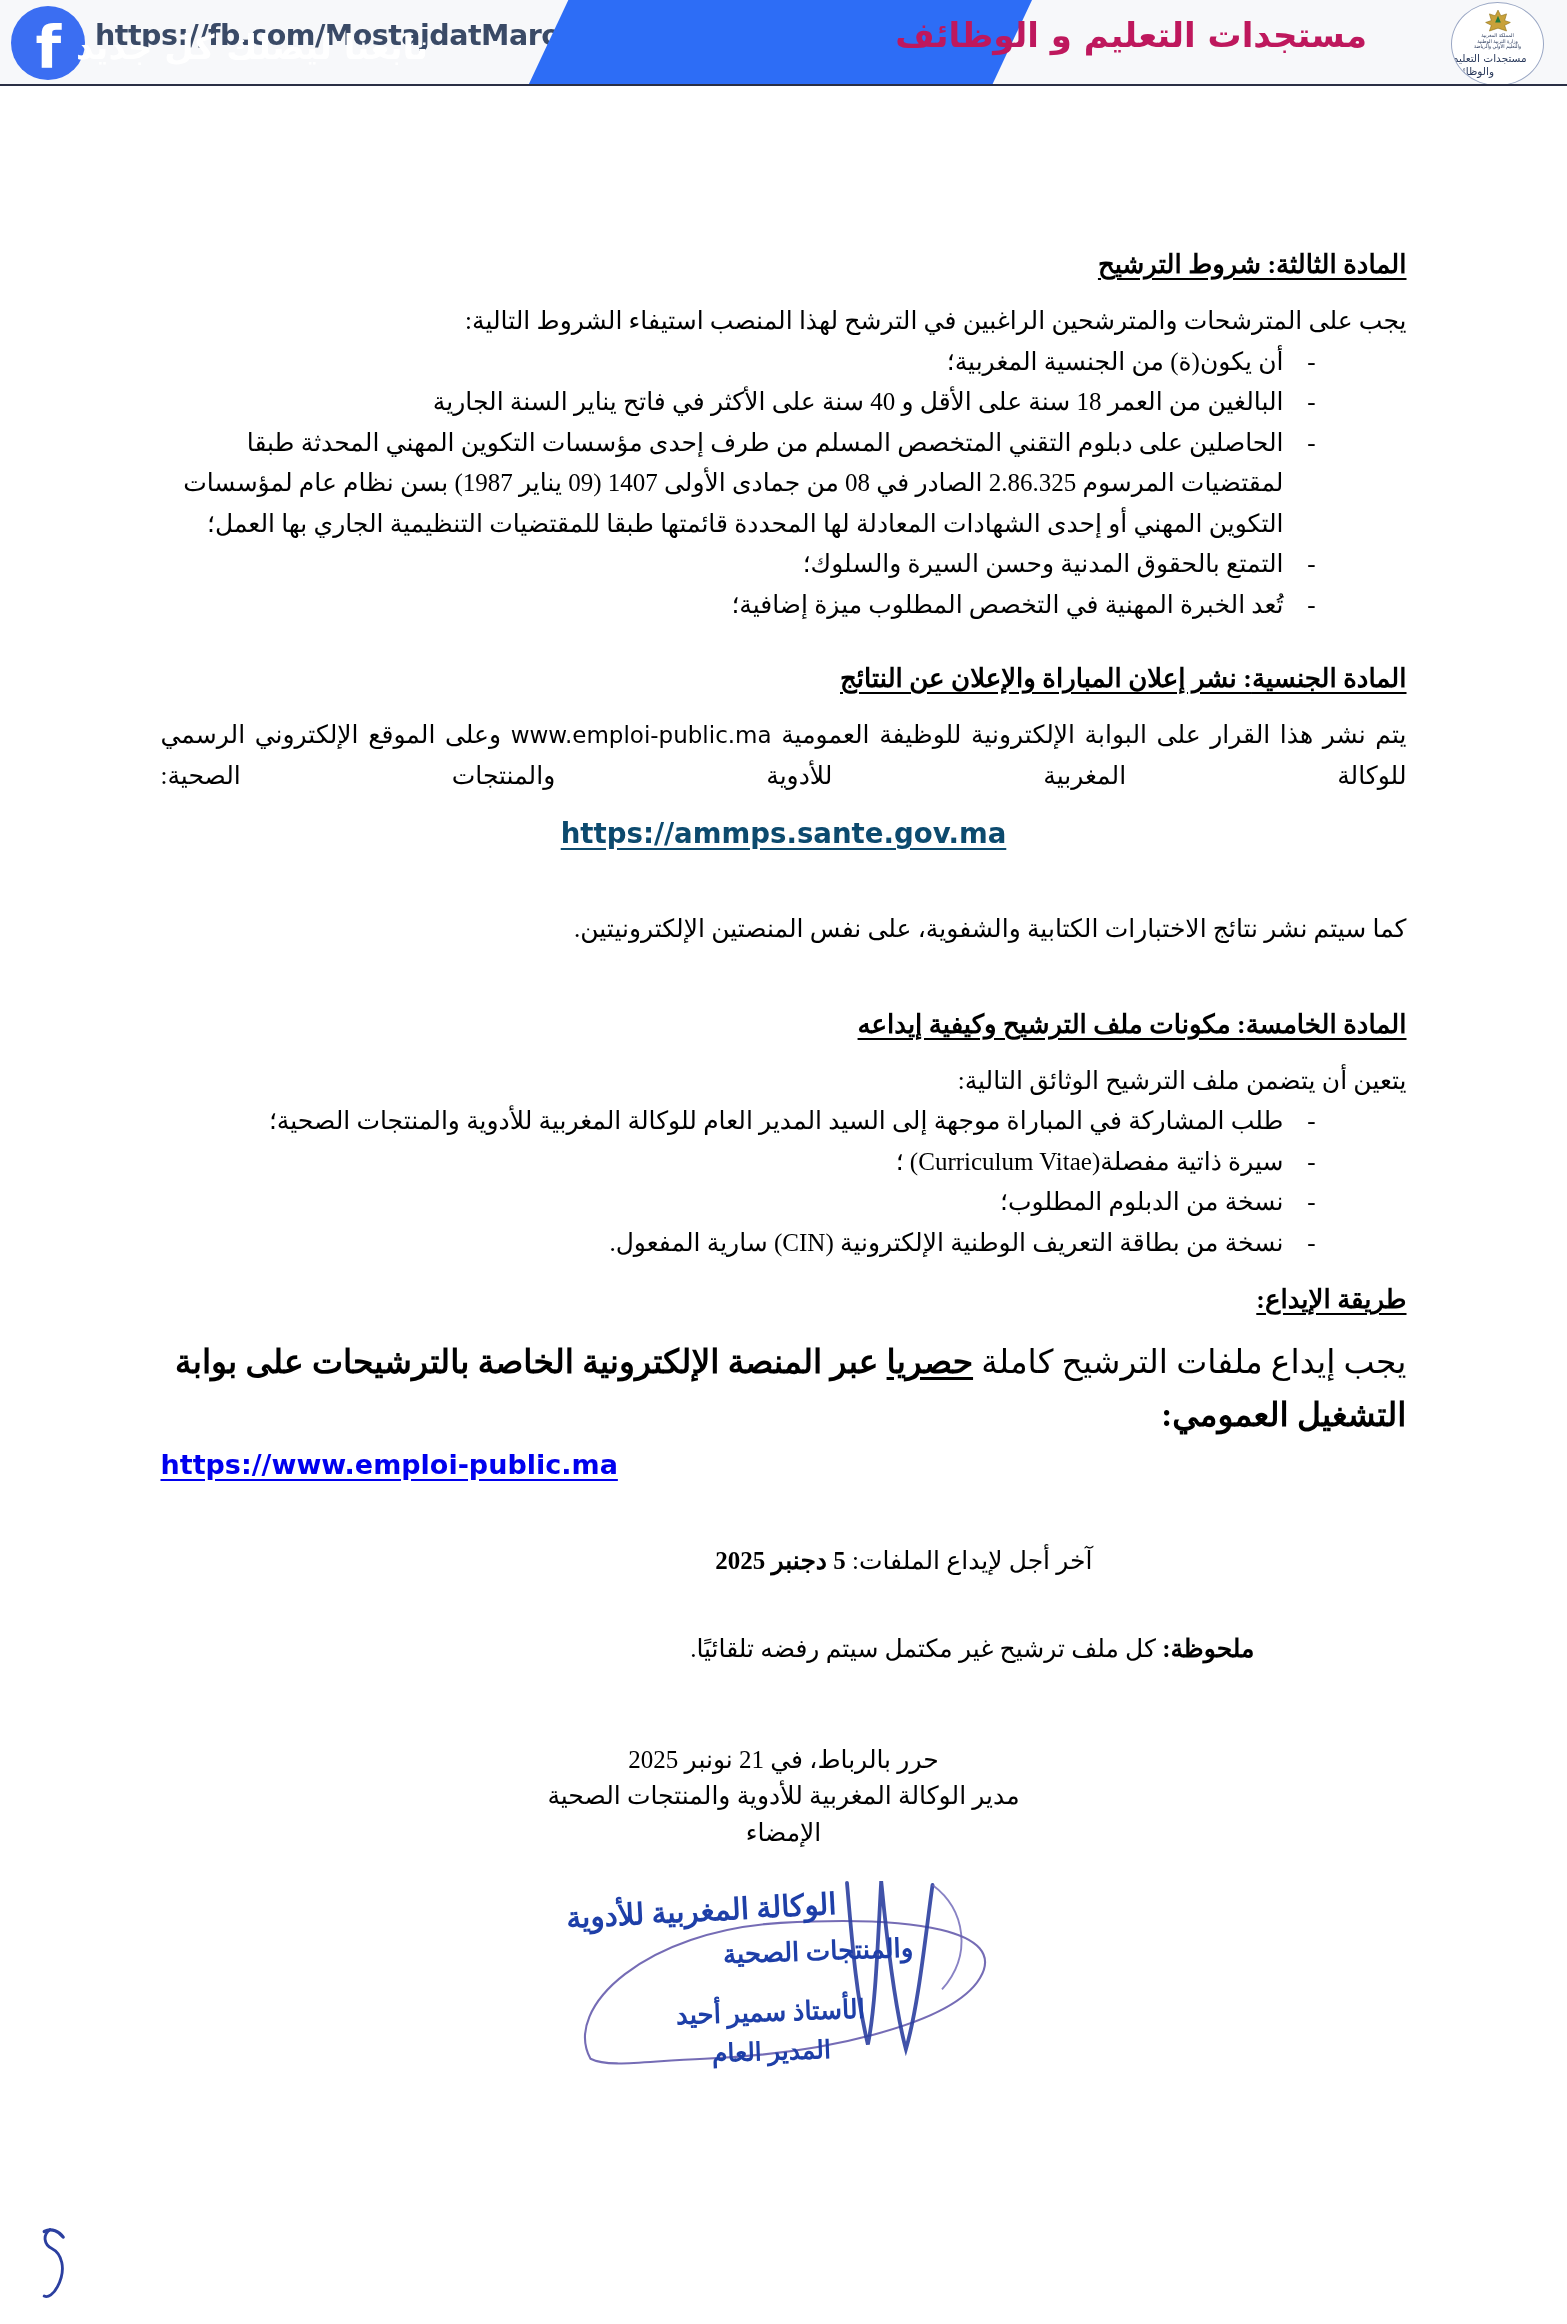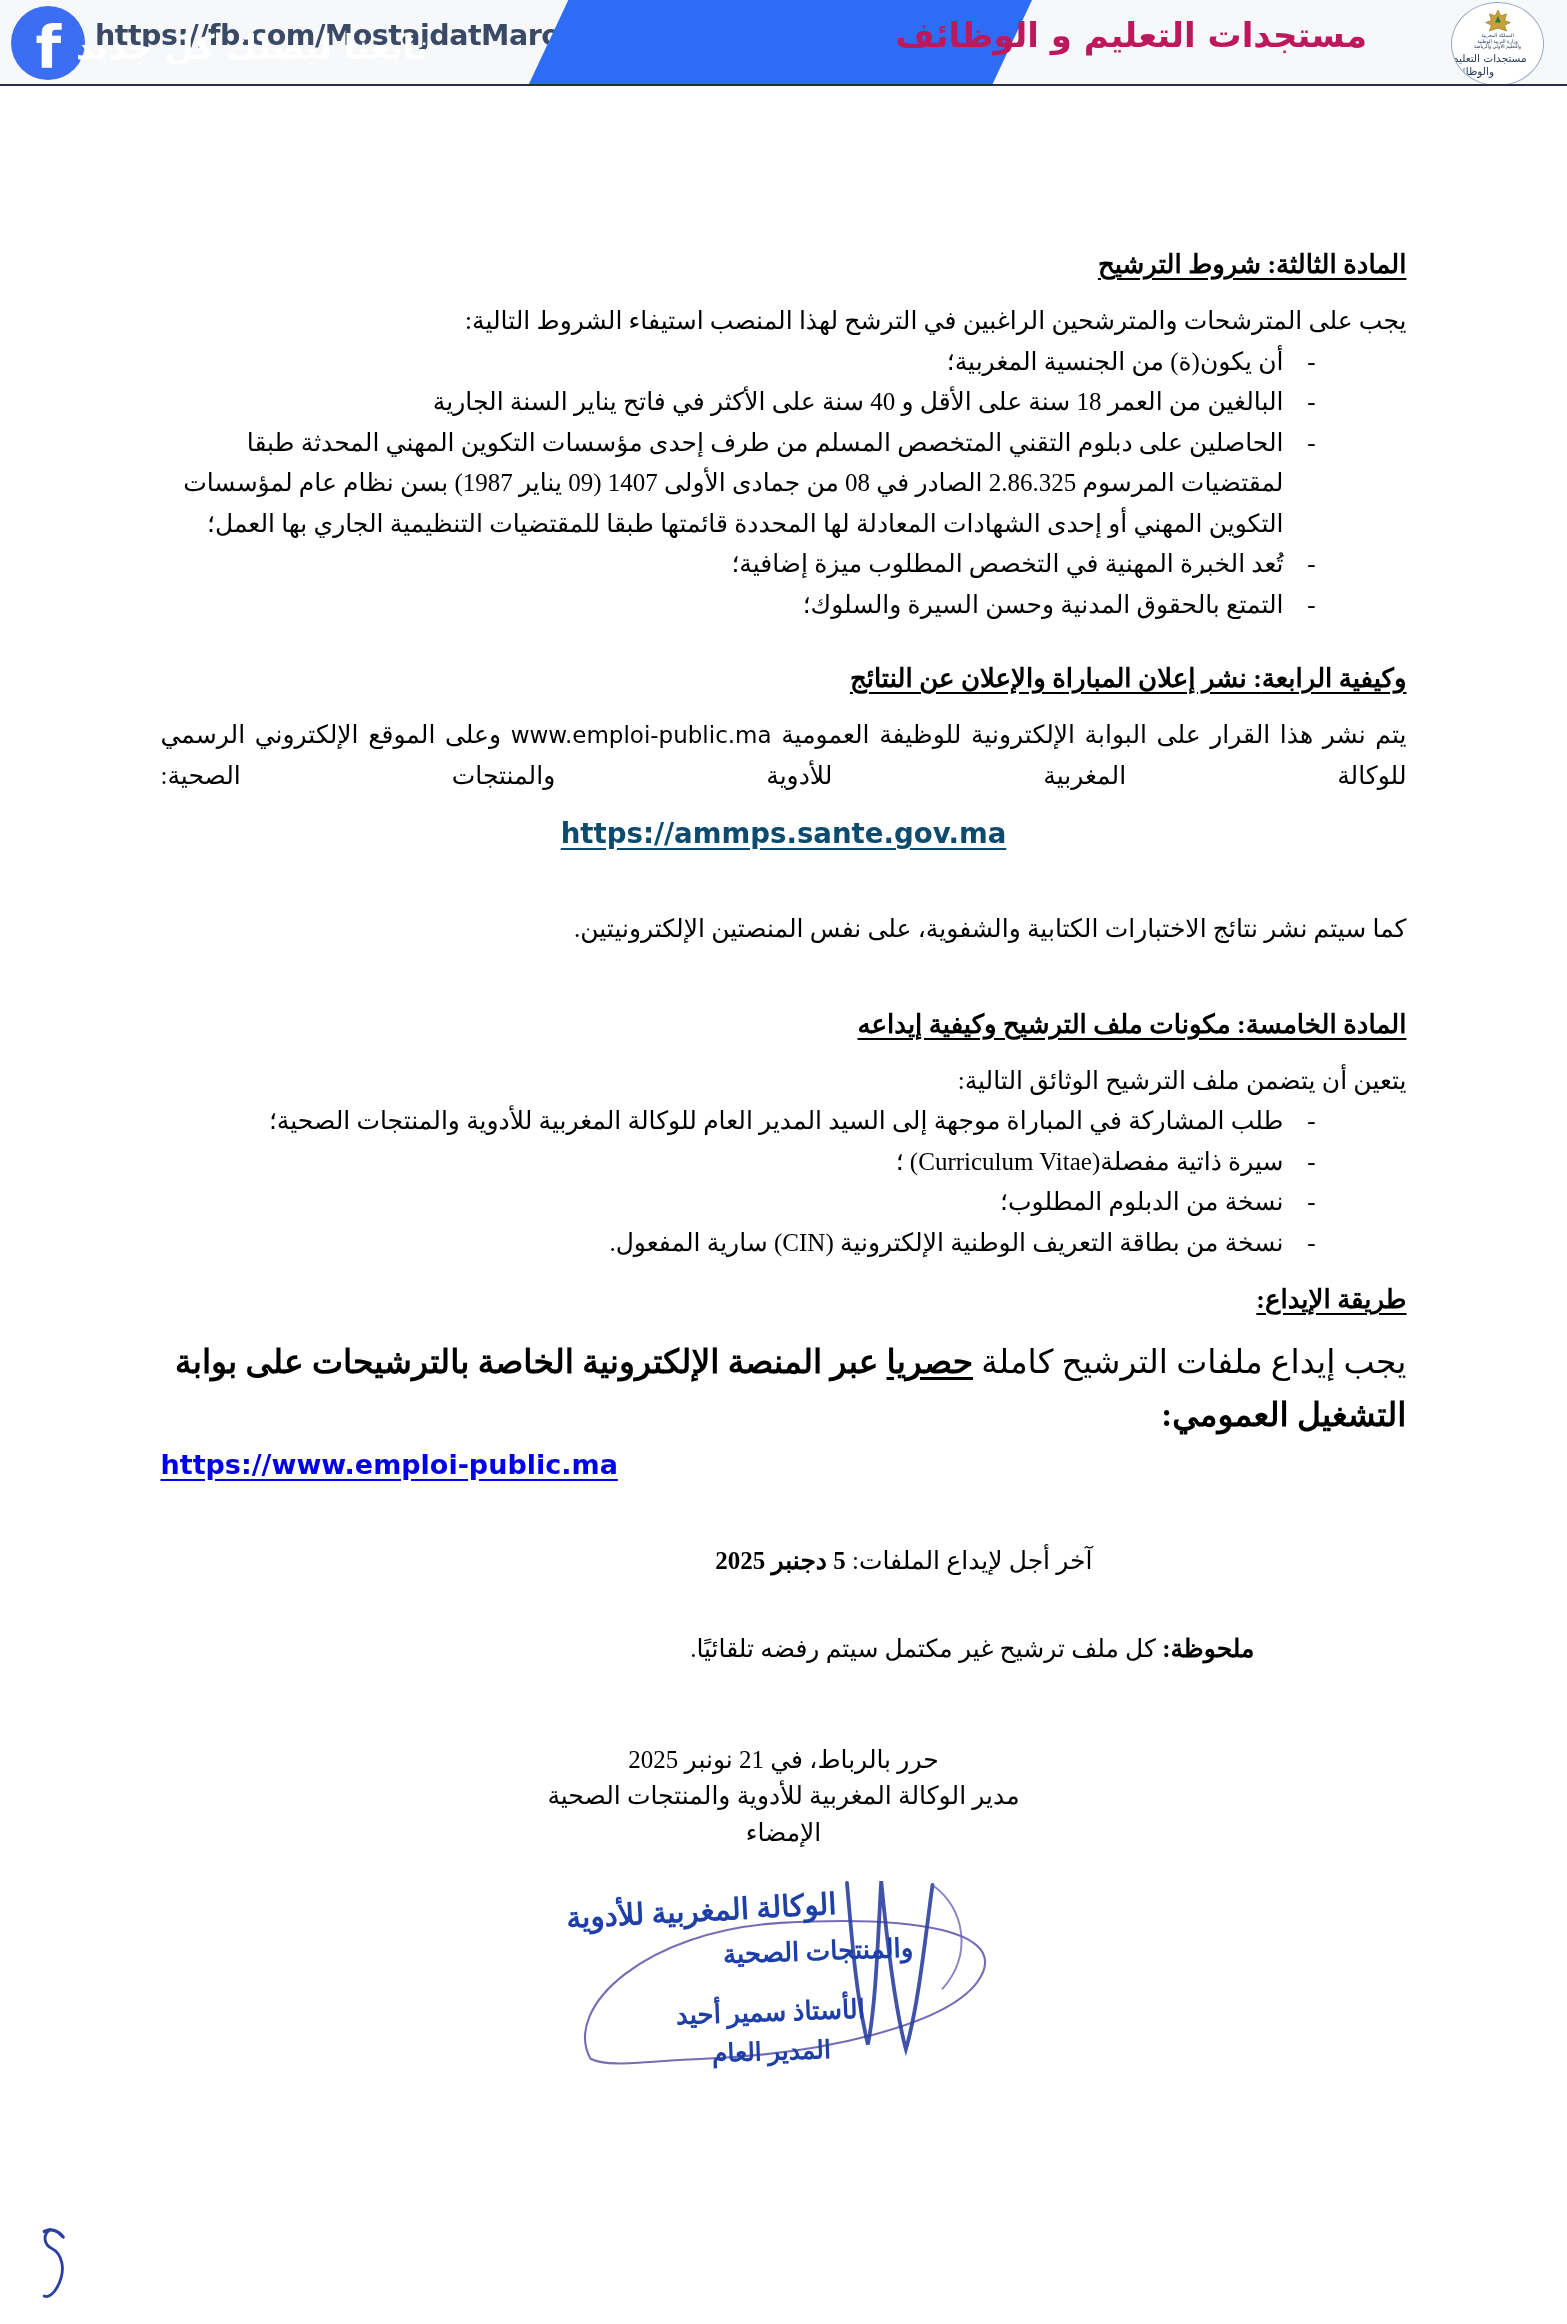--- a/index.html
+++ b/index.html
@@ -319,30 +319,30 @@
     <div class="block">
       <h2 class="article-head">
         <span>المادة الثالثة</span><span class="plain">: شروط الترشيح</span>
       </h2>
       <div class="spacer-s"></div>
       <p class="para">يجب على المترشحات والمترشحين الراغبين في الترشح لهذا المنصب استيفاء الشروط التالية:</p>
       <ul class="dashes">
         <li>أن يكون(ة) من الجنسية المغربية؛</li>
         <li>البالغين من العمر 18 سنة على الأقل و 40 سنة على الأكثر في فاتح يناير السنة الجارية</li>
         <li>الحاصلين على دبلوم التقني المتخصص المسلم من طرف إحدى مؤسسات التكوين المهني المحدثة طبقا لمقتضيات المرسوم 2.86.325 الصادر في 08 من جمادى الأولى 1407 (09 يناير 1987) بسن نظام عام لمؤسسات التكوين المهني أو إحدى الشهادات المعادلة لها المحددة قائمتها طبقا للمقتضيات التنظيمية الجاري بها العمل؛</li>
+        <li>التمتع بالحقوق المدنية وحسن السيرة والسلوك؛</li>
         <li>تُعد الخبرة المهنية في التخصص المطلوب ميزة إضافية؛</li>
-        <li>التمتع بالحقوق المدنية وحسن السيرة والسلوك؛</li>
       </ul>
     </div>
 
     <div class="spacer-m"></div>
 
     <div class="block">
       <h2 class="article-head">
-        <span>وكيفية الرابعة</span><span class="plain">: نشر إعلان المباراة والإعلان عن النتائج</span>
+        <span>المادة الجنسية</span><span class="plain">: نشر إعلان المباراة والإعلان عن النتائج</span>
       </h2>
       <div class="spacer-s"></div>
       <p class="justify">
         <span>يتم نشر هذا القرار على البوابة الإلكترونية للوظيفة العمومية</span>
         <span class="ltr">www.emploi-public.ma</span>
         <span>وعلى الموقع الإلكتروني الرسمي للوكالة المغربية للأدوية والمنتجات الصحية:</span>
       </p>
       <div class="spacer-s"></div>
       <a class="link-big" href="#">https://ammps.sante.gov.ma</a>
       <div class="spacer-m"></div>

